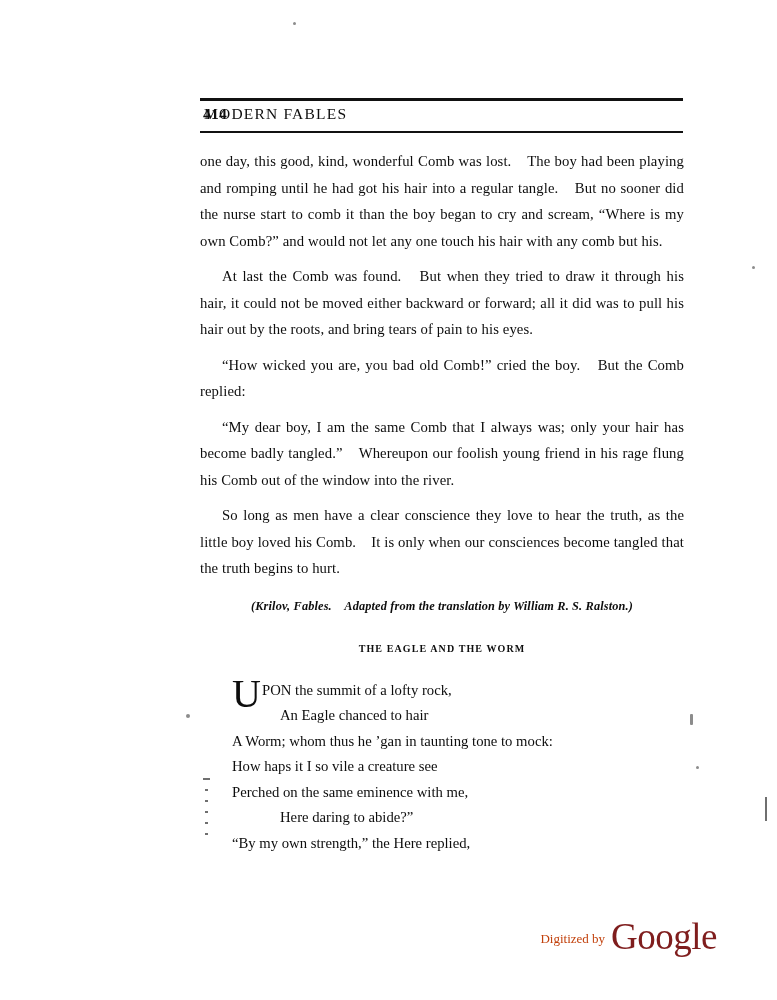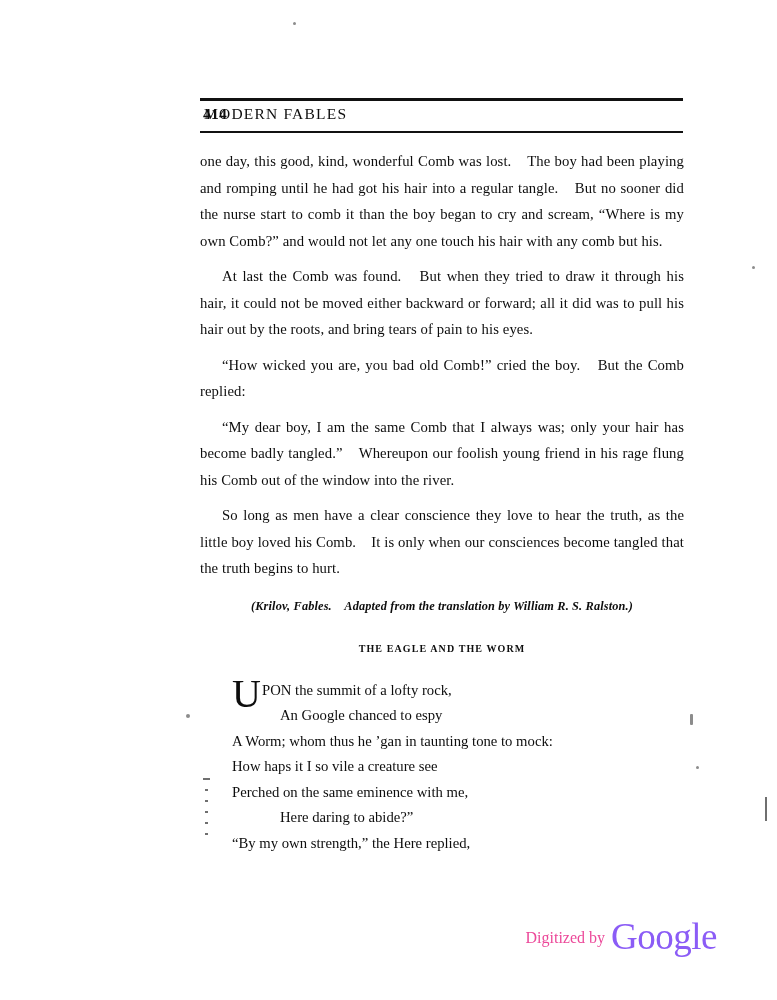--- a/index.html
+++ b/index.html
@@ -138,29 +138,29 @@
   
   .watermark {
     position: absolute;
     right: 60px;
     bottom: 42px;
     text-align: right;
     color: #c9c9c9;
     white-space: nowrap;
   }
   .watermark .dig {
-    font-size: 16px;
+    font-size: 13px;
     vertical-align: baseline;
-    color: #ec4899;
+    color: #c2410c;
     font-family: "Liberation Serif", serif;
   }
   .watermark .goog {
     font-size: 37px;
     letter-spacing: -0.5px;
-    color: #8b5cf6;
+    color: #7f1d1d;
     font-family: "Liberation Serif", serif;
     vertical-align: -6px;
     margin-left: 6px;
     text-align: center;
   }
 </style>
 </head>
 <body>
 
 <div class="page">
@@ -191,21 +191,21 @@
     <p class="para indent">“My dear boy, I am the same Comb that I always was; only your hair has become badly tangled.”　Whereupon our foolish young friend in his rage flung his Comb out of the window into the river.</p>
     <p class="para indent">So long as men have a clear conscience they love to hear the truth, as the little boy loved his Comb.　It is only when our consciences become tangled that the truth begins to hurt.</p>
 
     <p class="attribution">(Krilov, Fables.　Adapted from the translation by William R. S. Ralston.)</p>
 
     <h2 class="poem-title">THE EAGLE AND THE WORM</h2>
 
     <div class="poem">
       <span class="dropcap">U</span>
       <div class="poem-line l1">PON the summit of a lofty rock,</div>
-      <div class="poem-line l2">An Google chanced to espy</div>
+      <div class="poem-line l2">An Eagle chanced to hair</div>
       <div class="poem-line l3">A Worm; whom thus he ’gan in taunting tone to mock:</div>
       <div class="poem-line l5">How haps it I so vile a creature see</div>
       <div class="poem-line l6">Perched on the same eminence with me,</div>
       <div class="poem-line l7">Here daring to abide?”</div>
       <div class="poem-line l8">“By my own strength,” the Here replied,</div>
     </div>
 
   </div>
 
   <div class="watermark">

